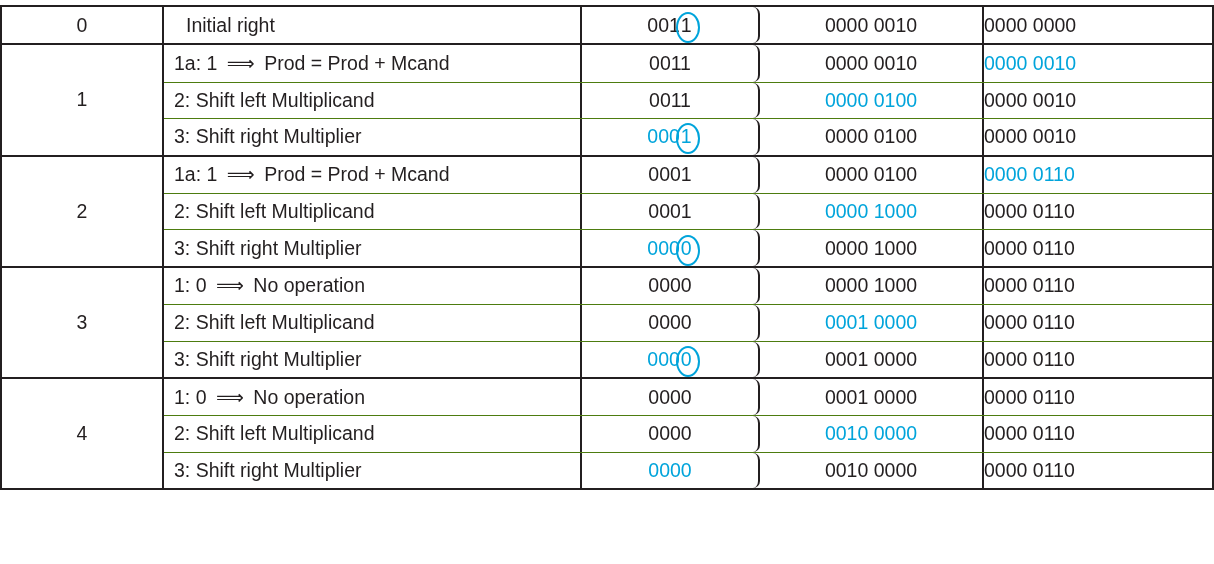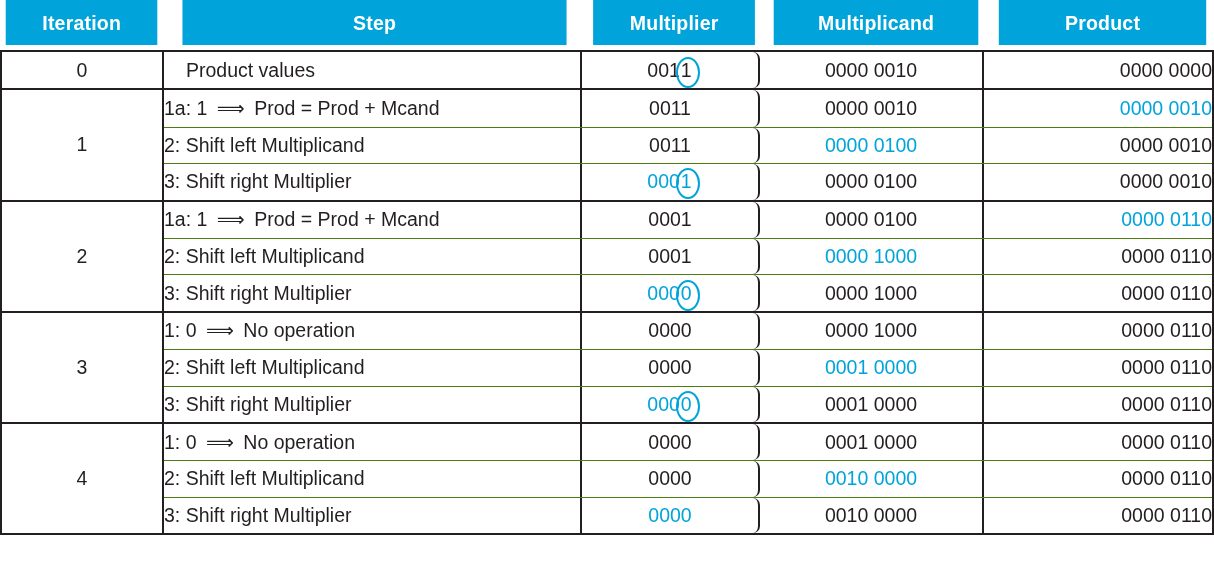--- a/index.html
+++ b/index.html
@@ -71,25 +71,25 @@
 
   .cell {
     box-sizing: border-box;
     display: flex;
     align-items: center;
     font-size: 19.5px;
     color: #231f20;
     position: relative;
   }
   .cell.v-iter   { width: 162px; justify-content: center; border-right: 2px solid #231f20; }
-  .cell.v-step   { width: 418px; justify-content: flex-start; padding-left: 0; border-right: 2px solid #231f20; }
+  .cell.v-step   { width: 418px; justify-content: flex-start; padding-left: 10px; border-right: 2px solid #231f20; }
   .cell.v-step.indent { padding-left: 22px; }
   .cell.v-mlier  { width: 178px; justify-content: center; border-right: 2px solid #231f20; border-radius: 7px; }
   .cell.v-mcand  { width: 224px; justify-content: center; border-right: 2px solid #231f20; }
-  .cell.v-prod   { width: 228px; justify-content: flex-end; }
+  .cell.v-prod   { width: 228px; justify-content: flex-start; }
 
   
   .iter-group { display: flex; }
   .iter-label {
     width: 162px;
     border-right: 2px solid #231f20;
     display: flex;
     align-items: center;
     justify-content: center;
     font-size: 19.5px;
@@ -124,36 +124,25 @@
     border-radius: 50%;
     pointer-events: none;
   }
   .arrow { padding: 0 4px; font-size: 19.5px; }
 </style>
 </head>
 <body>
 
 <div class="table-wrap">
 
-  <div class="thead">
-    <div class="th th-cell c-iter">Iteration</div>
-    <div class="th-gap"></div>
-    <div class="th th-cell c-step">Step</div>
-    <div class="th-gap"></div>
-    <div class="th th-cell c-mlier">Multiplier</div>
-    <div class="th-gap"></div>
-    <div class="th th-cell c-mcand">Multiplicand</div>
-    <div class="th-gap"></div>
-    <div class="th th-cell c-prod">Product</div>
-  </div>
 
   <div class="tbody" id="tbody">
       <div class="row">
         <div class="cell v-iter">0</div>
-        <div class="cell v-step indent">Product values</div>
+        <div class="cell v-step indent">Initial right</div>
         <div class="cell v-mlier">
           <span class="digits"><span>001</span><span class="circled">1</span></span>
         </div>
         <div class="cell v-mcand">
           <span class="digits">0000 0010</span>
         </div>
         <div class="cell v-prod">
           <span class="digits">0000 0000</span>
         </div>
       </div>

